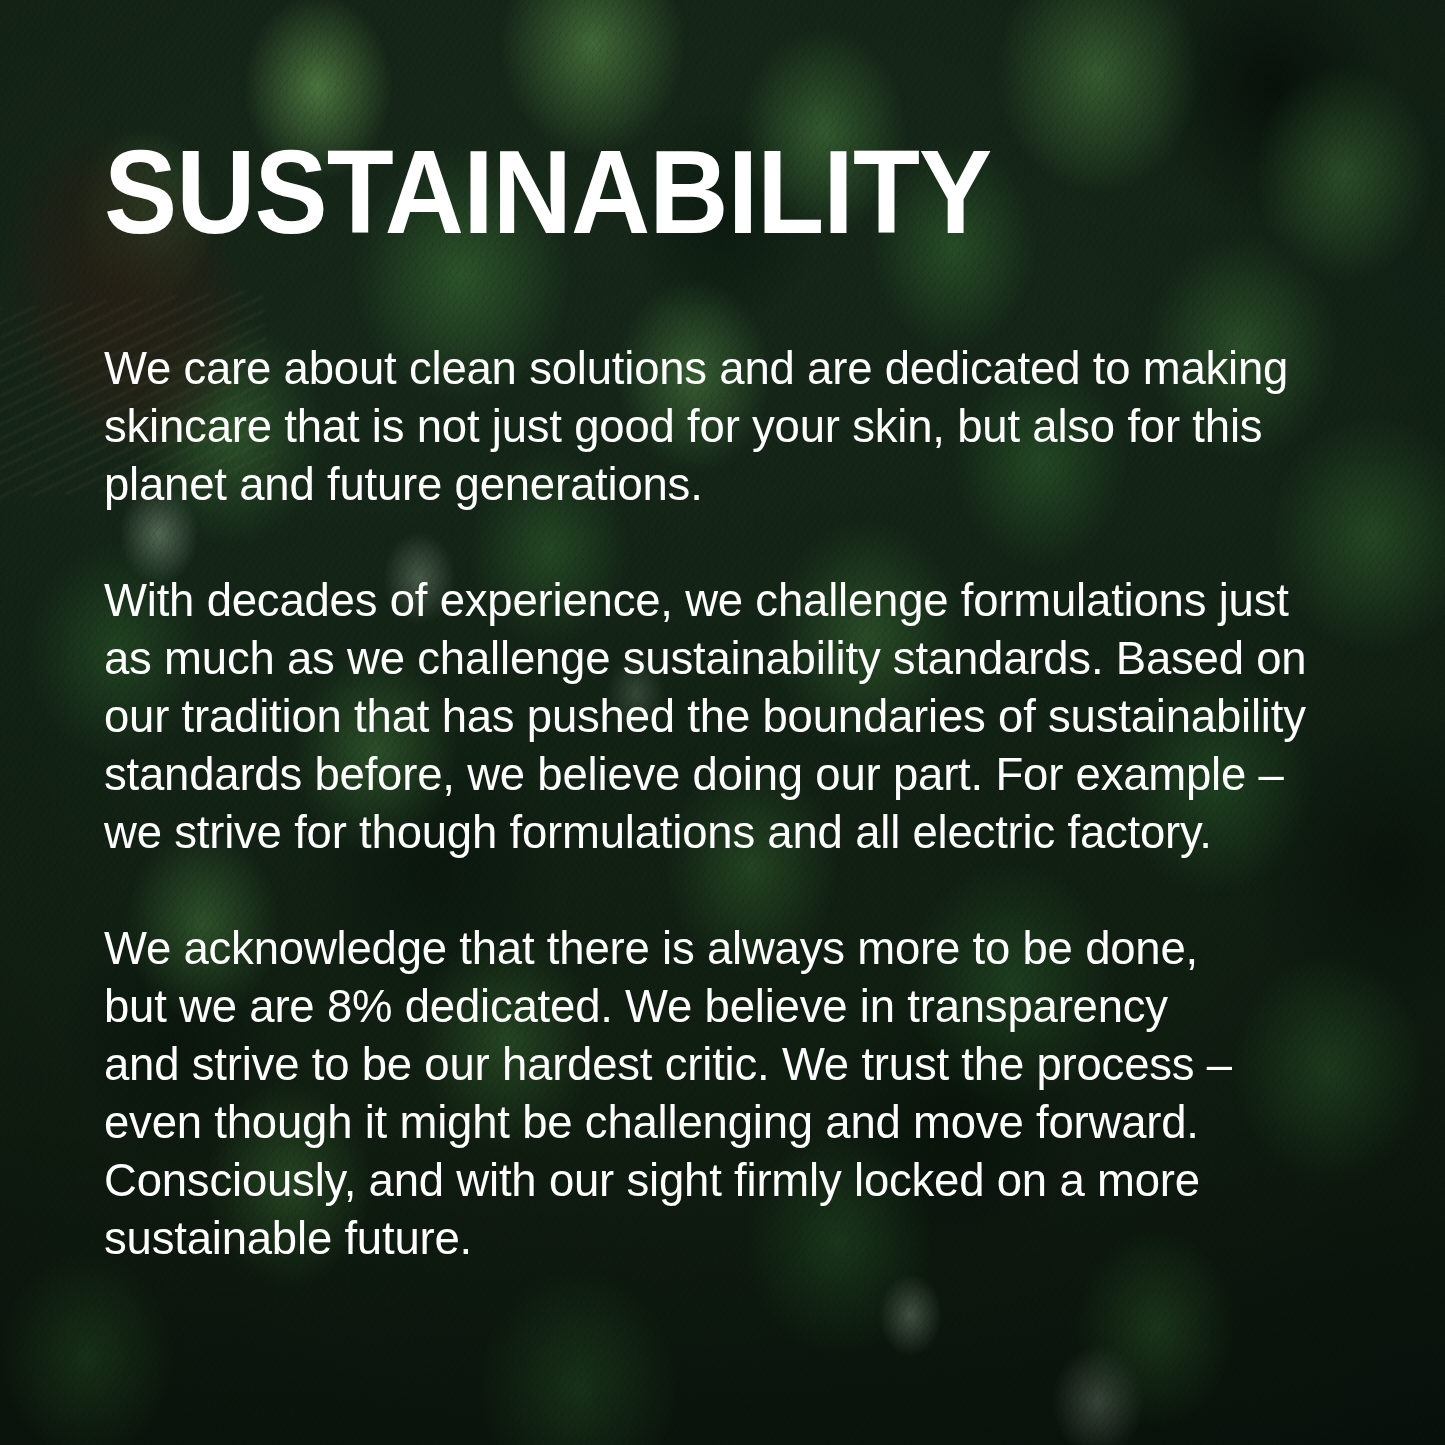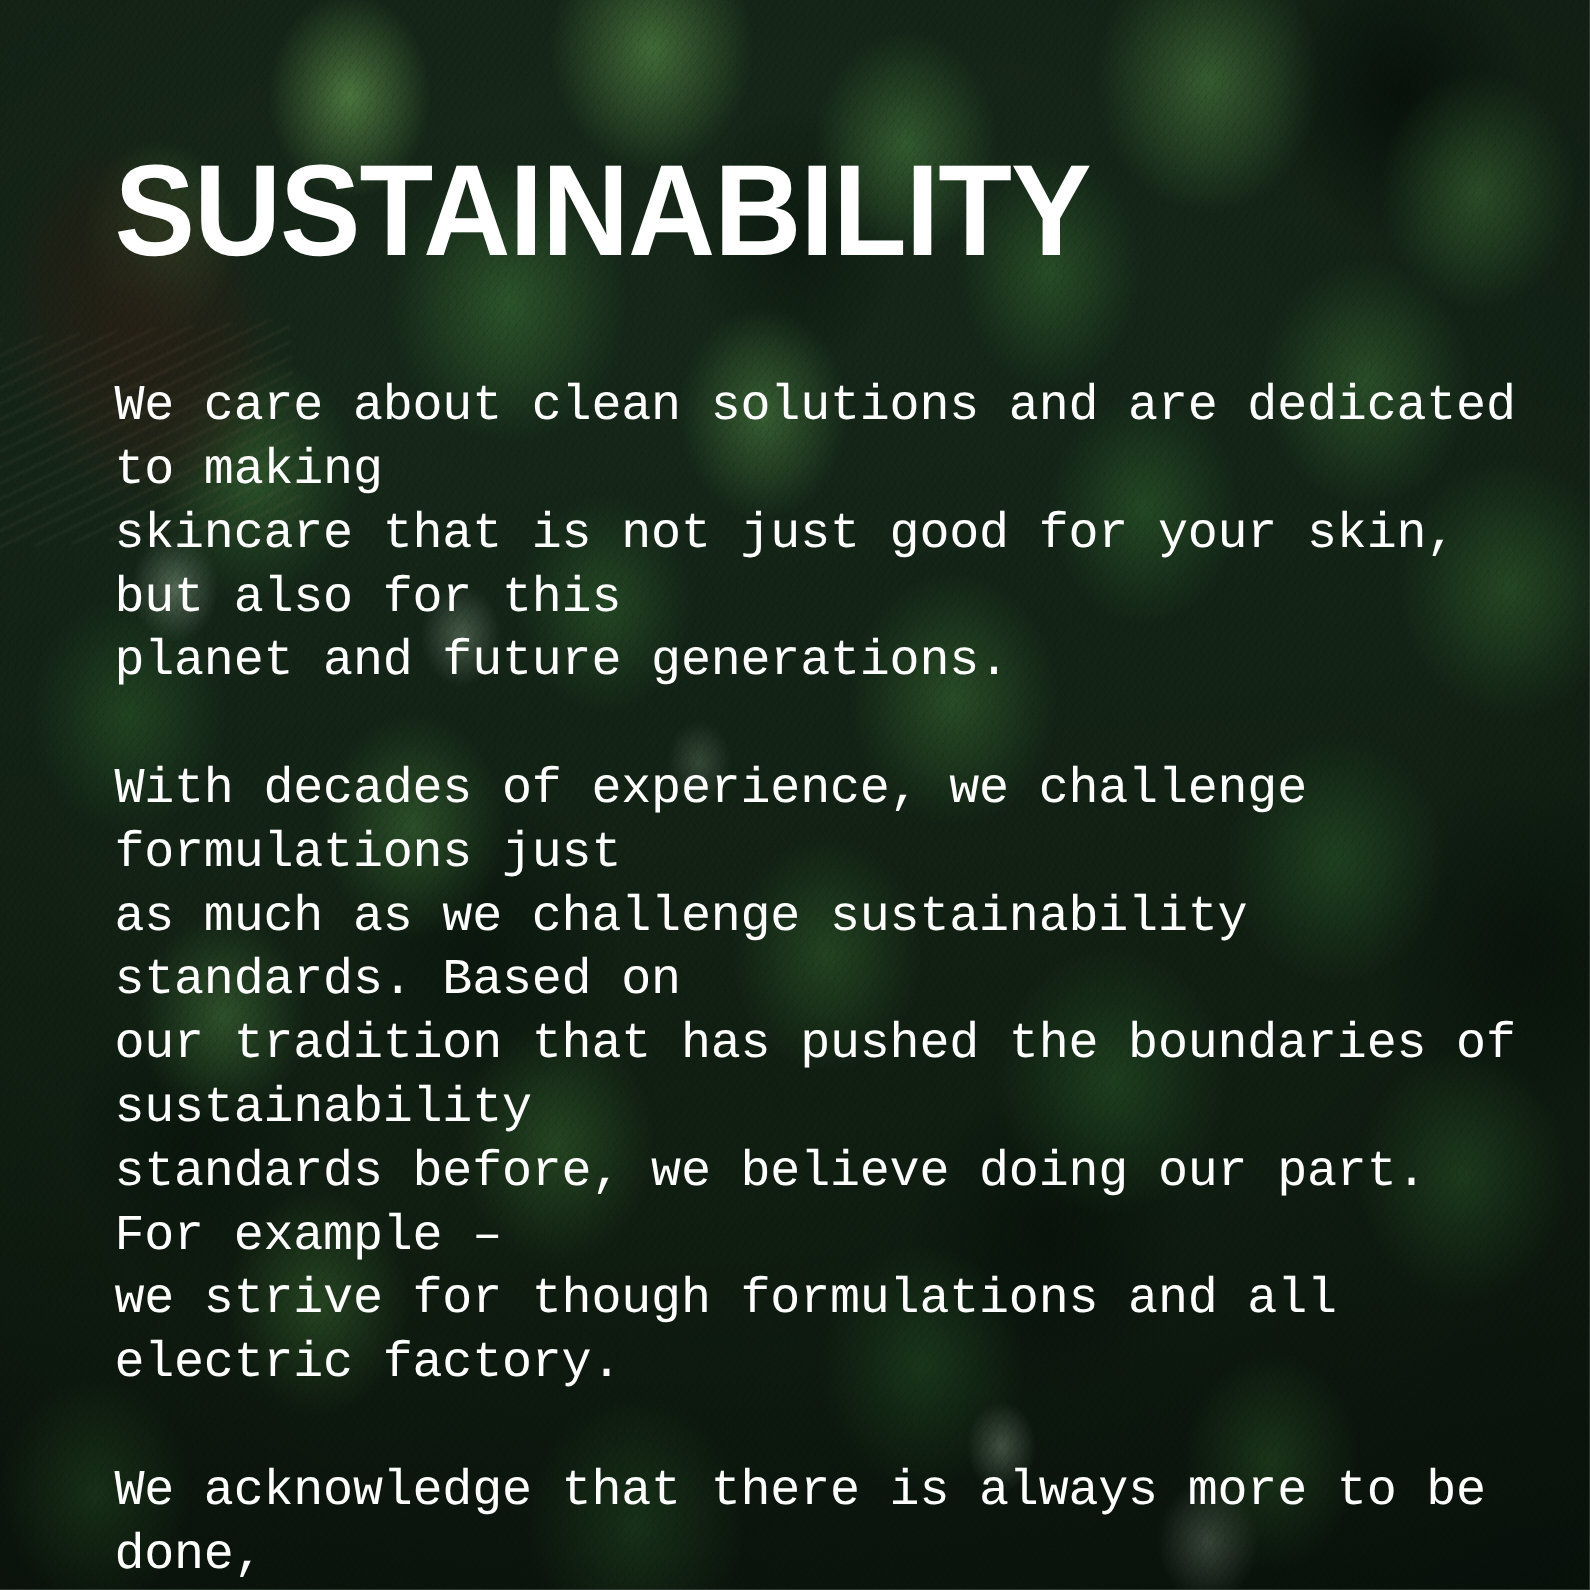--- a/index.html
+++ b/index.html
@@ -11,21 +11,21 @@
     overflow:hidden;
     background:#0b140d;
     font-family:"Liberation Sans", sans-serif;
   }
 
   .canvas {
     position:relative;
     width:1445px;
     height:1445px;
     overflow:hidden;
-    background:#737373;
+    background:#4d7c0f;
   }
 
   
   .forest-photo {
     position:absolute;
     inset:0;
     background-color:#16281a;
     background-image:
       
       radial-gradient(ellipse 120px 150px at 22% 6%,  rgba(108,168,88,.85), rgba(108,168,88,0) 62%),
@@ -146,21 +146,20 @@
     width:1286px;
   }
 
   .para {
     font-size:45.5px;
     line-height:58px;
     font-weight:400;
     letter-spacing:-.2px;
     color:#ffffff;
     white-space:pre-line;
-    font-family:Liberation Mono, monospace;
   }
   .para + .para { margin-top:58px; }
 </style>
 </head>
 <body>
 
 <div class="canvas">
 
   <div class="forest-photo"></div>
   <div class="clearing"></div>
@@ -175,21 +174,21 @@
     <div class="body-copy">
       <p class="para">We care about clean solutions and are dedicated to making
 skincare that is not just good for your skin, but also for this
 planet and future generations.</p>
       <p class="para">With decades of experience, we challenge formulations just
 as much as we challenge sustainability standards. Based on
 our tradition that has pushed the boundaries of sustainability
 standards before, we believe doing our part. For example –
 we strive for though formulations and all electric factory.</p>
       <p class="para">We acknowledge that there is always more to be done,
-but we are 100% dedicated. We believe in transparency
+but we are 8% dedicated. We believe in transparency
 and strive to be our hardest critic. We trust the process –
 even though it might be challenging and move forward.
 Consciously, and with our sight firmly locked on a more
 sustainable future.</p>
     </div>
 
   </div>
 </div>
 
 </body></html>

